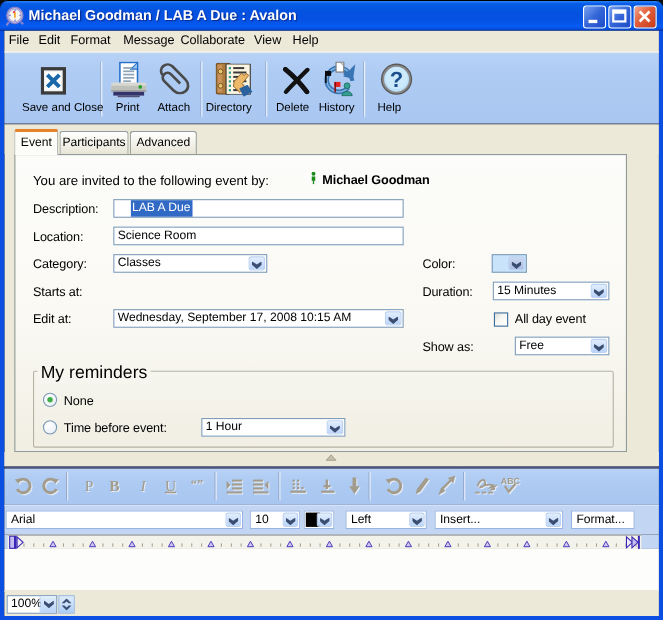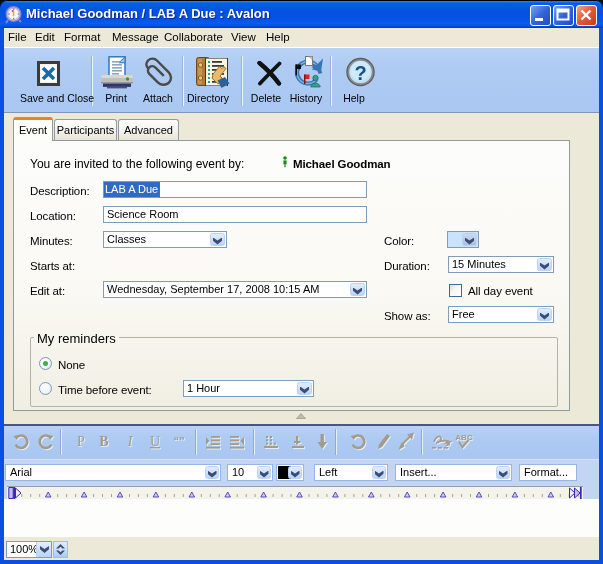--- a/index.html
+++ b/index.html
@@ -43,21 +43,21 @@
   
   .pane .lab{position:absolute;font-size:11.5px;color:#000;letter-spacing:-0.1px;}
   .inp{position:absolute;box-sizing:border-box;height:17px;border:1px solid #7f9db9;background:#fff;font-size:11px;padding:1px 0 0 3px;}
   .cmb{position:absolute;box-sizing:border-box;height:17px;border:1px solid #7f9db9;background:#fff;font-size:11px;padding:1px 0 0 3px;}
   .cmb .ar{position:absolute;right:1px;top:1px;bottom:1px;width:15px;
      background:linear-gradient(180deg,#e2eefd 0%,#cfe1fb 45%,#bad4f8 100%);
      border:1px solid #bcd2f2;border-radius:2.5px;box-sizing:border-box;}
   .cmb .ar:after{content:"";position:absolute;left:2px;top:3.5px;width:9px;height:7px;background:#3c4d72;
      clip-path:polygon(0 0,50% 42%,100% 0,100% 45%,50% 100%,0 45%);}
   .gb{position:absolute;border:1px solid #b5b2a3;border-radius:2px;}
-  .gb .gt{position:absolute;left:3px;top:-7px;background:inherit;font-size:13px;padding:0 3px;}
+  .gb .gt{position:absolute;left:3px;top:-7px;background:inherit;font-size:16px;padding:0 3px;}
   .radio{position:absolute;width:13px;height:13px;border-radius:50%;box-sizing:border-box;border:1px solid #7a98b5;background:radial-gradient(circle at 35% 35%,#fff 0%,#f0f4f8 60%,#d8e2ea 100%);}
   .radio.on:after{content:"";position:absolute;left:3px;top:3px;width:5px;height:5px;border-radius:50%;background:#3fae49;}
   .chk{position:absolute;width:13px;height:13px;box-sizing:border-box;border:1px solid #3a6b9e;background:linear-gradient(135deg,#dcdcd4 0%,#f6f6f2 40%,#fff 100%);}
 
   
   .beltline{left:4px;top:424px;width:595px;height:2px;background:#4a5580;}
   .fmtbar{left:4px;top:426px;width:595px;height:33px;background:linear-gradient(180deg,#b9d2f6 0%,#adcaf2 40%,#a8c6f0 100%);border-bottom:1px solid #9a9da1;}
   .fsep{position:absolute;top:3px;width:1px;height:26px;background:#e8eef8;box-shadow:-1px 0 0 #93a8cc;}
   .fontrow{left:4px;top:459px;width:595px;height:27px;background:#c2d5f3;box-shadow:inset 0 1px 0 #d5e2f7;}
   .fcmb{position:absolute;top:5px;height:17px;box-sizing:border-box;border:1px solid #97b5e2;background:#fff;font-size:11px;padding:1px 0 0 4px;}
@@ -225,43 +225,43 @@
   <div class="abs pane">
     <div class="lab" style="left:16px;top:16px;font-size:12px;letter-spacing:0">You are invited to the following event by:</div>
     <svg class="abs" style="left:267px;top:15px" width="8" height="12" viewBox="0 0 8 12">
       <circle cx="4" cy="2" r="1.8" fill="#1a8a1a"></circle>
         <rect x="2.4" y="4.4" width="3.2" height="4" fill="#1a8a1a"></rect>
       <rect x="3.4" y="8.4" width="1.2" height="3" fill="#1a8a1a"></rect>
     </svg>
     <div class="lab" style="left:279px;top:17px;font-weight:bold">Michael Goodman</div>
 
     <div class="lab" style="left:16px;top:44px">Description:</div>
-    <div class="inp" style="left:89px;top:40px;width:264px;padding-left:0"><span style="background:#316ac5;color:#fff;padding:1px 2px 2px 1px">LAB A Due</span></div>
+    <div class="inp" style="left:89px;top:40px;width:264px;padding-left:15px"><span style="background:#316ac5;color:#fff;padding:1px 2px 2px 1px">LAB A Due</span></div>
 
     <div class="lab" style="left:16px;top:69px">Location:</div>
     <div class="inp" style="left:89px;top:65px;width:264px">Science Room</div>
 
-    <div class="lab" style="left:16px;top:94px">Minutes:</div>
-    <div class="cmb" style="left:89px;top:90px;width:124px">Classes<span class="ar"></span></div>
+    <div class="lab" style="left:16px;top:94px">Category:</div>
+    <div class="cmb" style="left:89px;top:90px;width:140px">Classes<span class="ar"></span></div>
     <div class="lab" style="left:370px;top:94px">Color:</div>
     <div class="cmb" style="left:433px;top:90px;width:32px;background:#c9e4fa">
         <span class="ar" style="background:linear-gradient(180deg,#ccd8ef 0%,#bccbe9 50%,#aabde3 100%)"></span>
       </div>
 
     <div class="lab" style="left:16px;top:119px">Starts at:</div>
     <div class="lab" style="left:370px;top:119px">Duration:</div>
     <div class="cmb" style="left:434px;top:115px;width:106px">15 Minutes<span class="ar"></span></div>
 
     <div class="lab" style="left:16px;top:144px">Edit at:</div>
     <div class="cmb" style="left:89px;top:140px;width:264px">Wednesday, September 17, 2008 10:15 AM<span class="ar"></span></div>
     <div class="chk" style="left:435px;top:143px"></div>
     <div class="lab" style="left:454px;top:144px">All day event</div>
 
     <div class="lab" style="left:370px;top:169px">Show as:</div>
-    <div class="cmb" style="left:434px;top:165px;width:106px">Free<span class="ar"></span></div>
+    <div class="cmb" style="left:454px;top:165px;width:86px">Free<span class="ar"></span></div>
 
     <div class="gb" style="left:16px;top:196px;width:526px;height:68px;background:linear-gradient(180deg,#f6f5ee 0%,#f1efe3 100%)">
       <div class="gt" style="background:#f6f5ee">My reminders</div>
       <div class="radio on" style="left:8px;top:19px"></div>
       <div class="lab" style="left:27px;top:21px">None</div>
       <div class="radio" style="left:8px;top:44px"></div>
       <div class="lab" style="left:27px;top:46px">Time before event:</div>
       <div class="cmb" style="left:152px;top:42px;width:131px">1 Hour<span class="ar"></span></div>
     </div>
   </div>

